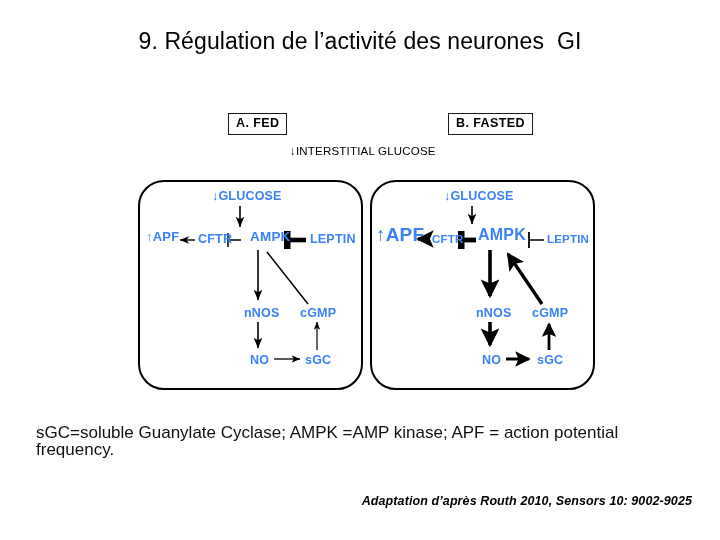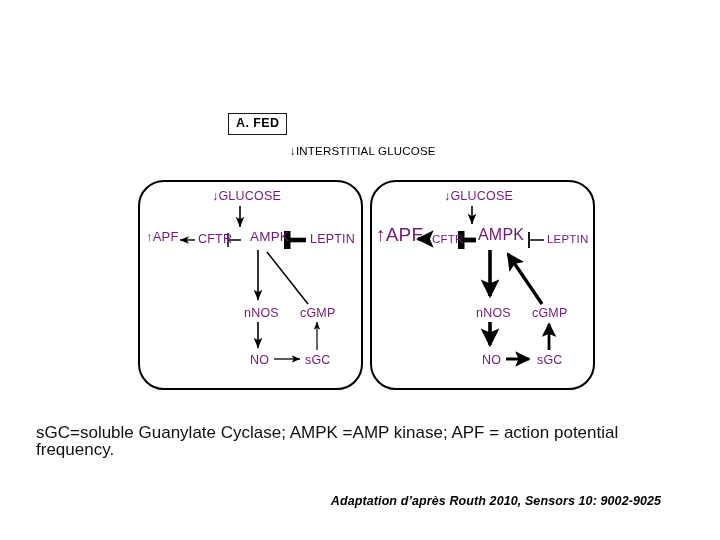--- a/index.html
+++ b/index.html
@@ -74,22 +74,22 @@
     border: 2px solid #000;
     border-radius: 26px;
     background: #fff;
   }
   #panel-fed { left: 138px; }
   #panel-fasted { left: 370px; }
 
   .node {
     position: absolute;
     white-space: nowrap;
-    font-weight: normal;
-    color: #701a75;
+    font-weight: bold;
+    color: #3b82f6;
     line-height: 1;
   }
 
   
   .panel-thin .node { font-size: 12.5px; letter-spacing: 0.2px; }
   .panel-thin .node-apf { font-size: 13px; }
   .panel-thin .node-ampk { font-size: 13.5px; }
 
   
   .panel-bold .node { font-size: 11.5px; letter-spacing: 0.2px; }
@@ -135,39 +135,41 @@
     line-height: 17px;
     color: #111;
   }
 
   
   #credit {
     position: absolute;
     left: 300px;
     top: 494px;
     width: 392px;
-    text-align: center;
+    text-align: right;
     font-size: 12.5px;
     font-weight: bold;
     font-style: italic;
     letter-spacing: 0.1px;
     color: #000;
     white-space: nowrap;
   }
 </style>
 </head>
 <body>
 
 <div id="slide-title">
+  <span class="title-line">9. Régulation de l’activité des neurones  GI</span>
 </div>
 
 <div id="figure" style="position:absolute;left:0;top:0;width:720px;height:540px;">
 
   <div class="cond-box" id="cond-fed">A. FED</div>
 
+  <div class="cond-box" id="cond-fasted">B. FASTED</div>
 
   <div id="interstitial-glucose">↓INTERSTITIAL GLUCOSE</div>
 
   <div class="panel panel-thin" id="panel-fed">
 
     <svg class="wires" viewBox="0 0 221 206">
       <defs>
         <marker id="ah-thin-f" markerWidth="8" markerHeight="8" refX="6.4" refY="3" orient="auto">
           <path d="M0,0.3 L6.6,3 L0,5.7 L1.6,3 Z" fill="#000"></path>
         </marker>

